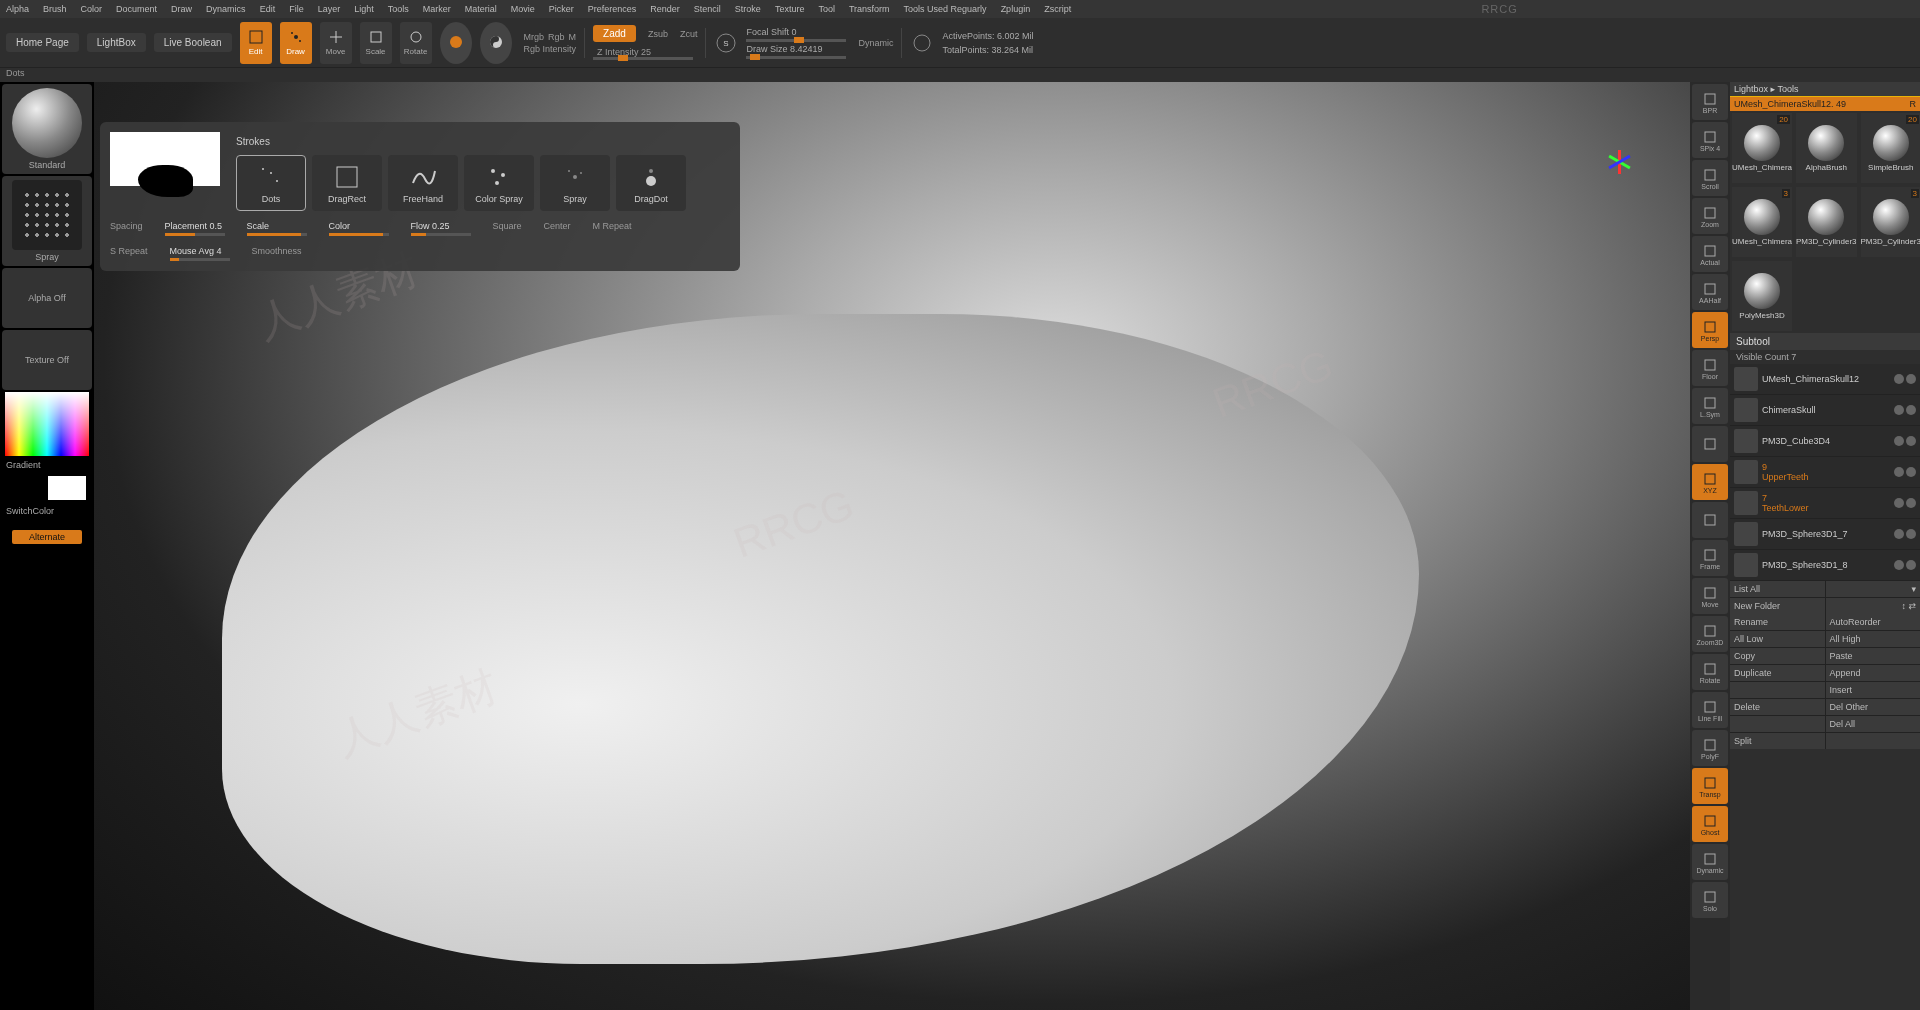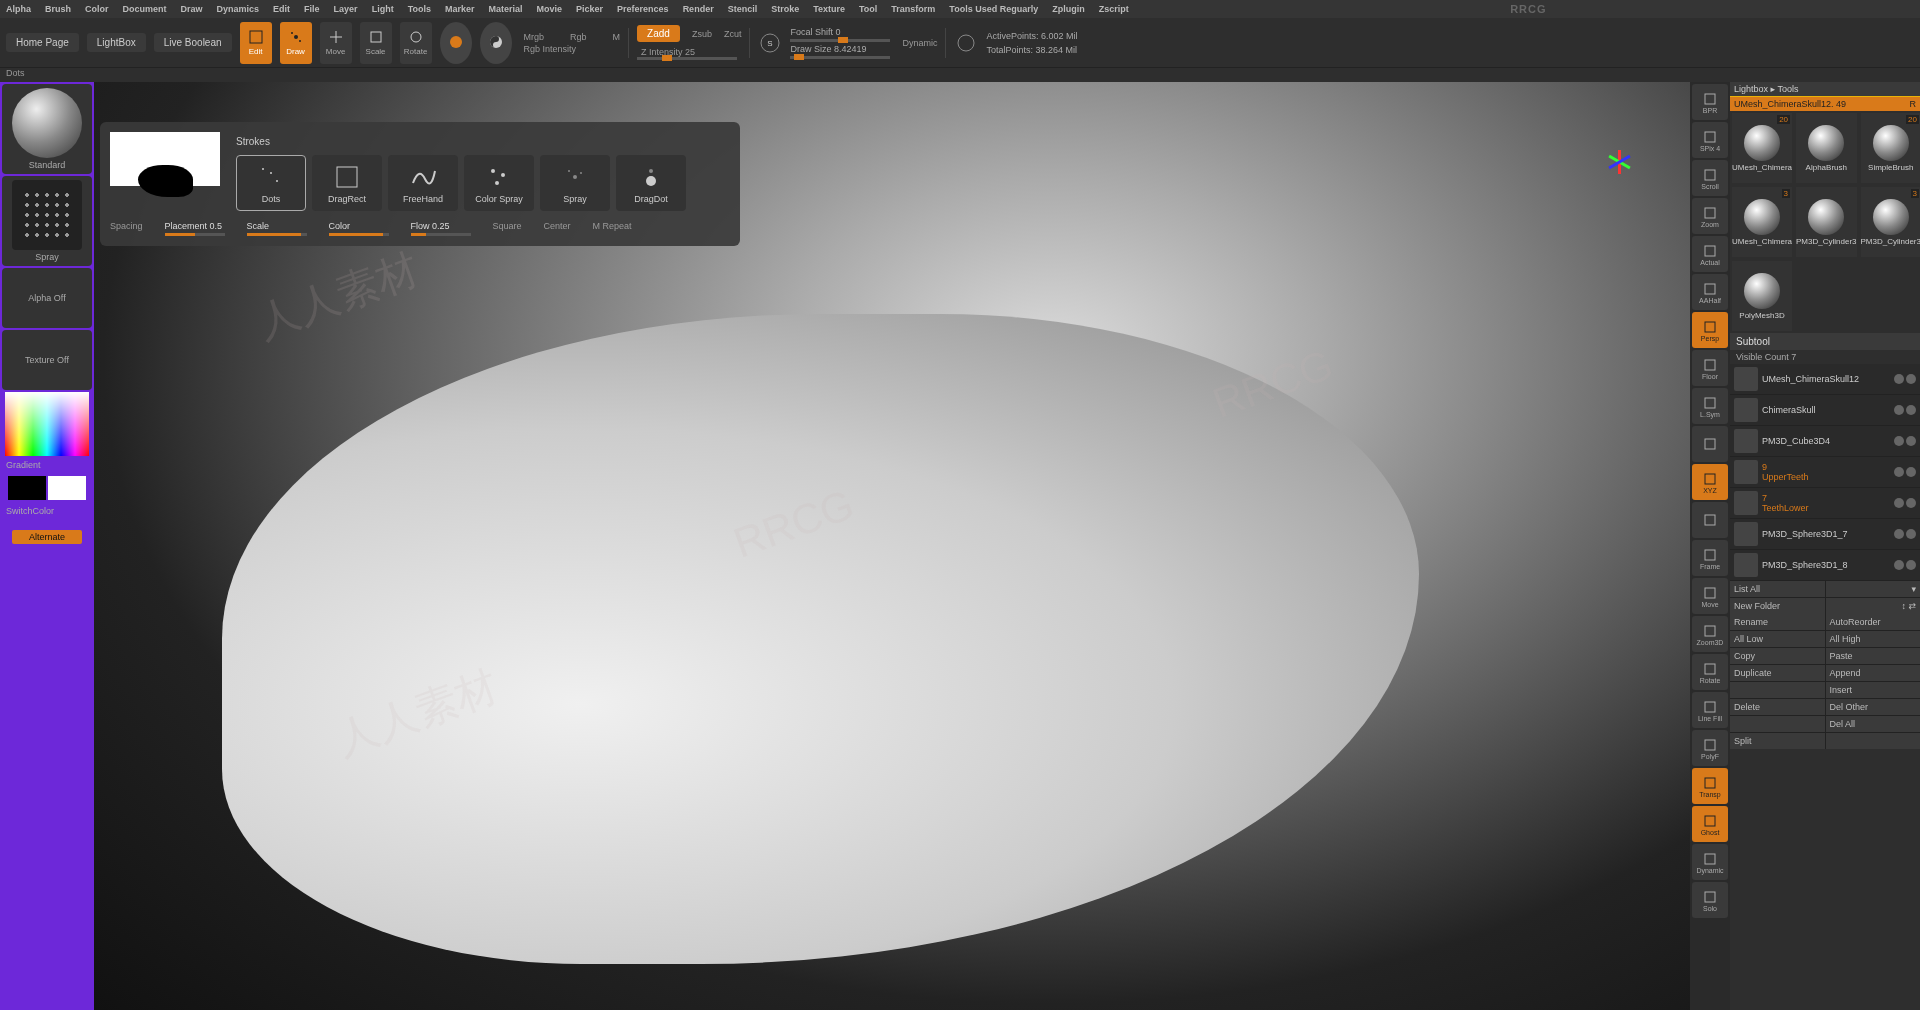--- a/index.html
+++ b/index.html
@@ -1,20 +1,20 @@
 <!DOCTYPE html>
 <html><head>
 <meta charset="utf-8">
 <style>
 * { box-sizing: border-box; margin: 0; padding: 0; font-family: Arial, sans-serif; }
 body { background: #2a2a2a; color: #aaa; font-size: 10px; overflow: hidden; width: 1920px; height: 1010px; }
 
 
 .menubar { height: 18px; background: #353535; display: flex; align-items: center; padding: 0 6px; gap: 14px; }
-.menubar span { color: #bbb; font-size: 9px; cursor: pointer; font-weight: bold; }
+.menubar span { color: #bbb; font-size: 9px; cursor: pointer; }
 .menubar .brand { margin-left: auto; margin-right: auto; color: #666; font-size: 11px; letter-spacing: 1px; }
 
 
 .toolbar { height: 50px; background: #2e2e2e; display: flex; align-items: center; padding: 2px 6px; gap: 8px; border-bottom: 1px solid #222; }
 .toolbar .btn { background: #3a3a3a; color: #ccc; padding: 4px 10px; border-radius: 3px; font-size: 10px; cursor: pointer; }
 .toolbar .iconbtn { width: 32px; height: 42px; background: #3a3a3a; display: flex; flex-direction: column; align-items: center; justify-content: center; border-radius: 3px; font-size: 8px; color: #aaa; cursor: pointer; }
 .toolbar .iconbtn.active { background: #d97a1a; color: #fff; }
 .toolbar .iconbtn .ic { width: 16px; height: 16px; margin-bottom: 2px; }
 .toolbar .txt { font-size: 9px; color: #999; margin-left: 4px; }
 .toolbar .zbtn { background: #d97a1a; color: #fff; padding: 3px 10px; border-radius: 3px; font-size: 10px; cursor: pointer; }
@@ -22,21 +22,21 @@
 .toolbar .info { font-size: 9px; color: #aaa; line-height: 14px; }
 .toolbar .slider-row { display: flex; flex-direction: column; gap: 2px; }
 .toolbar .slider-row .lbl { font-size: 9px; }
 .toolbar .slider { width: 100px; height: 3px; background: #555; position: relative; }
 .toolbar .slider .thumb { position: absolute; width: 10px; height: 6px; background: #d97a1a; top: -2px; }
 
 .statusbar { height: 14px; background: #2e2e2e; padding: 0 6px; font-size: 9px; color: #999; }
 
 
 .main { display: flex; height: calc(1010px - 82px); }
-.left-panel { width: 94px; background: #6d28d9; display: flex; flex-direction: column; gap: 2px; padding: 2px; }
+.left-panel { width: 94px; background: #000000; display: flex; flex-direction: column; gap: 2px; padding: 2px; }
 .left-panel .slot { background: #333; border-radius: 4px; display: flex; flex-direction: column; align-items: center; justify-content: center; color: #aaa; font-size: 9px; padding: 4px 0; }
 .left-panel .thumb { width: 70px; height: 70px; background: radial-gradient(circle at 35% 30%, #eee, #888, #333); border-radius: 50%; margin-bottom: 2px; }
 .left-panel .thumb2 { width: 70px; height: 70px; background: #222; border-radius: 4px; margin-bottom: 2px; display:flex;align-items:center;justify-content:center;}
 .left-panel .dots { width:50px;height:50px;background:radial-gradient(circle,#999 2px,transparent 2px);background-size:10px 10px;}
 .hue { width:84px; height:64px; background: linear-gradient(to bottom, #fff, transparent), linear-gradient(to right, #f00,#ff0,#0f0,#0ff,#00f,#f0f,#f00); margin:0 auto;}
 .swatch-row { display:flex; gap:2px; justify-content:center; margin:2px 0;}
 .swatch { width:38px; height:24px; }
 .alt-btn { background:#d97a1a; color:#111; padding:2px 6px; font-size:9px; border-radius:2px; text-align:center; margin:10px;}
 
 
@@ -160,21 +160,21 @@
         <circle cx="8" cy="8" r="6" fill="#d97a1a"></circle>
       </svg>
     </div>
   <div class="iconbtn" style="background:#444;border-radius:50%">
       <svg class="ic">
         <circle cx="8" cy="8" r="6" fill="#ccc"></circle>
         <path d="M8 2a6 6 0 000 12 3 3 0 010-6 3 3 0 000-6" fill="#333"></path>
       </svg>
     </div>
   <div style="display:flex;flex-direction:column;gap:2px">
-    <div style="display:flex;gap:22px">
+    <div style="display:flex;gap:0">
         <span class="txt">Mrgb</span>
         <span class="txt">Rgb</span>
         <span class="txt">M</span>
       </div>
     <span class="txt">Rgb Intensity</span>
   </div>
   <div class="sep"></div>
   <div style="display:flex;flex-direction:column;gap:4px">
     <div style="display:flex;gap:8px;align-items:center">
         <span class="zbtn">Zadd</span>
@@ -322,20 +322,27 @@
           <div class="param on"><span>Color</span><div class="bar">
               <div class="t" style="width:90%"></div>
             </div></div>
           <div class="param on"><span>Flow 0.25</span><div class="bar">
               <div class="t" style="width:25%"></div>
             </div></div>
           <div class="param"><span>Square</span></div>
           <div class="param"><span>Center</span></div>
           <div class="param"><span>M Repeat</span></div>
         </div>
+      <div class="param-row" id="prow2">
+          <div class="param"><span>S Repeat</span></div>
+          <div class="param on"><span>Mouse Avg 4</span><div class="bar">
+              <div class="t" style="width:15%"></div>
+            </div></div>
+          <div class="param"><span>Smoothness</span></div>
+        </div>
     </div>
   </div>
 
   <div class="vstrip" id="vstrip">
       <div class="vbtn">
         <svg class="ic">
           <rect x="3" y="3" width="10" height="10" fill="none" stroke="currentColor"></rect>
         </svg>
         <span>BPR</span>
       </div>

